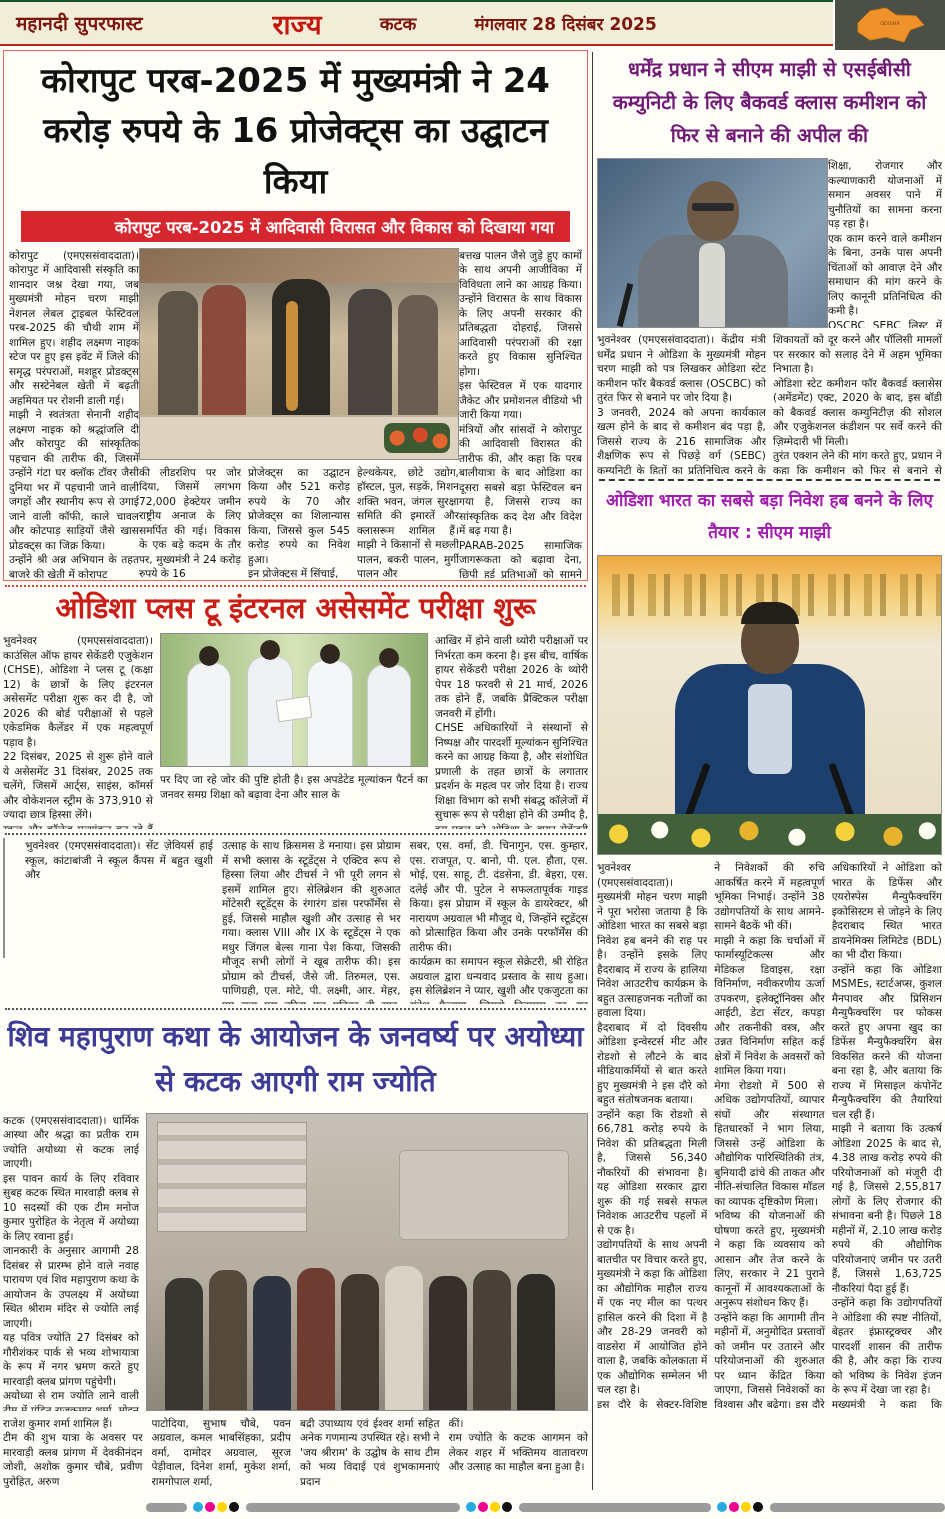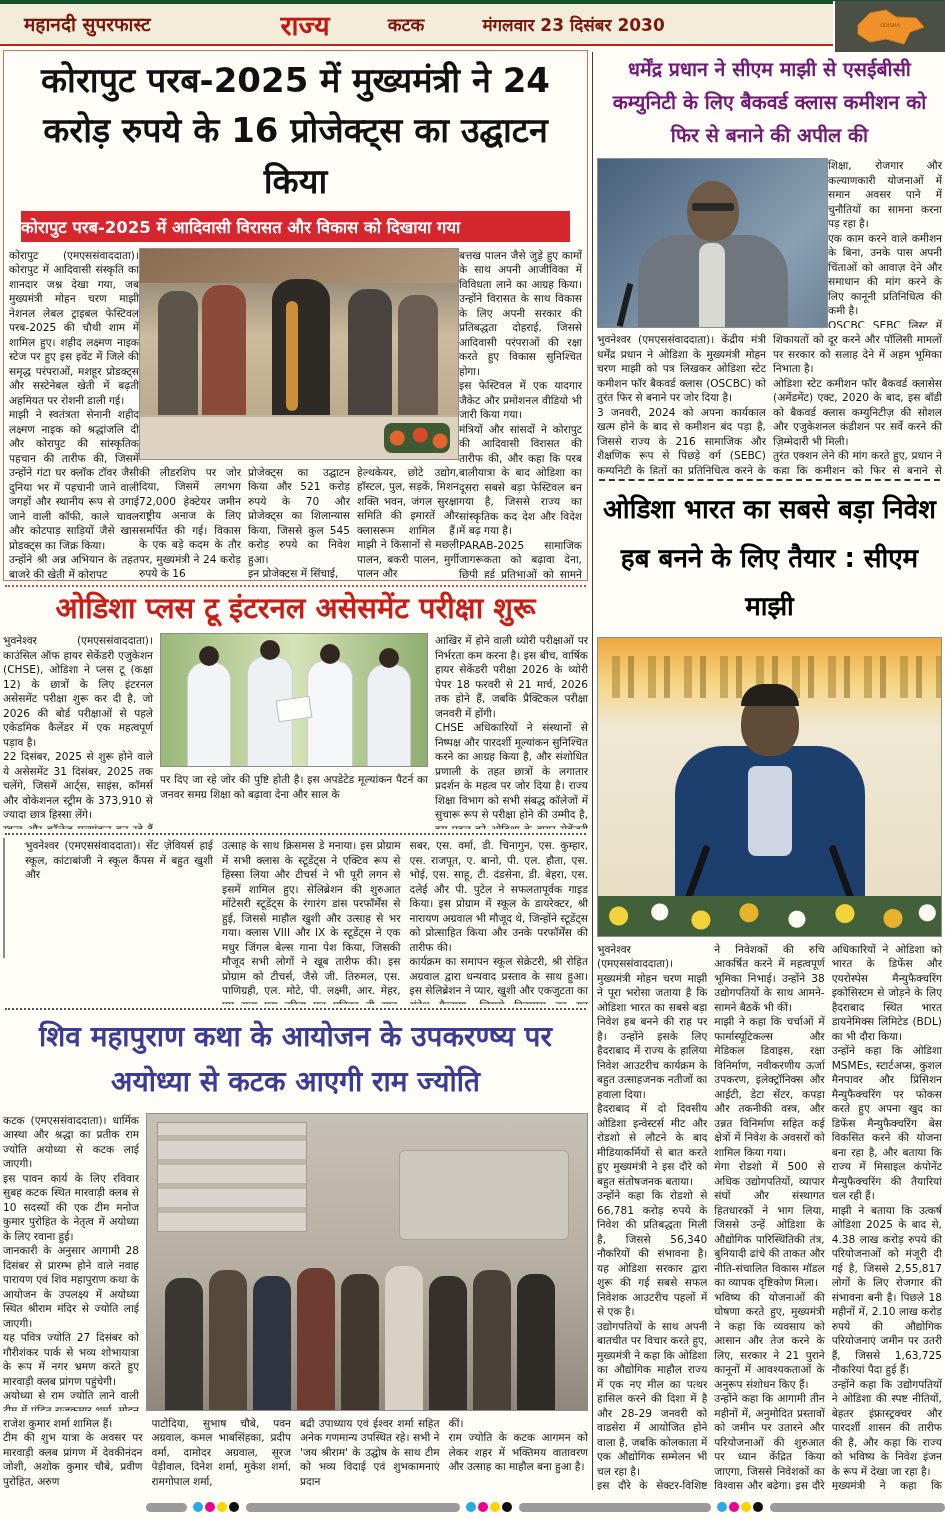--- a/index.html
+++ b/index.html
@@ -1,22 +1,22 @@
 <!DOCTYPE html>
 <html><head>
 <meta charset="utf-8">
 <style>
   * { margin:0; padding:0; box-sizing:border-box; }
   html,body { background:#e8e8e8; }
   .page { width:945px; height:1519px; margin:0 auto; background:#fffdf8; position:relative;
           font-family:"DejaVu Sans","Liberation Sans",sans-serif; color:#151515; overflow:hidden; }
 
   
-  .masthead { height:46px; background:#f2edd8; border-top:4px solid #14532d; border-bottom:2px solid #b5271d;
-              display:flex; align-items:center; position:relative; padding-left:24px; }
+  .masthead { height:46px; background:#f2edd8; border-top:2px solid #14532d; border-bottom:2px solid #b5271d;
+              display:flex; align-items:center; position:relative; padding-left:16px; }
   .mh-paper { font-size:19px; font-weight:bold; color:#7c170e; }
   .mh-section { font-size:27px; font-weight:bold; color:#c2180f; margin-left:130px; }
   .mh-city { font-size:18px; font-weight:bold; color:#7c170e; margin-left:58px; }
   .mh-date { font-size:17px; font-weight:bold; color:#7c170e; margin-left:58px; }
   .mh-page { font-size:17px; font-weight:bold; color:#7c170e; margin-left:auto; }
   .mh-map { position:absolute; right:0; top:-3px; width:112px; height:51px; background:#4c4f45;
             display:flex; align-items:center; justify-content:center; border-left:2px solid #fff; }
 
   
   .main { display:flex; padding:4px 3px 0 3px; }
@@ -24,22 +24,22 @@
   .vline { width:1px; background:#3a3a3a; margin:2px 4px 0 4px; }
   .rcol { flex:1; min-width:0; }
 
   .bodytext { font-size:10.6px; line-height:1.37; text-align:justify; white-space:pre-line; overflow:hidden; }
   .ph { position:relative; overflow:hidden; border:1px solid #8d8d8d; background:#cfc6b4; }
   .abs { position:absolute; }
 
   
   .a1 { border:1px solid #e06a58; padding:4px 5px 2px 5px; }
   .a1 .hl { font-size:34px; font-weight:bold; line-height:1.48; text-align:center; color:#111; }
-  .a1 .band { background:#d6262e; color:#fff; font-weight:bold; font-size:16.5px; text-align:left;
-              padding:4px 0; margin:5px 12px 6px 12px; }
+  .a1 .band { background:#d6262e; color:#fff; font-weight:bold; font-size:16.5px; text-align:right;
+              padding:4px 16px; margin:5px 12px 6px 12px; }
   .a1 .brow { display:flex; height:330px; overflow:hidden; }
   .a1 .c1 { width:130px; }
   .a1 .mid { width:320px; display:flex; flex-direction:column; gap:5px; }
   .a1 .mid .ph { height:212px; }
   .a1 .mid .sub { display:flex; gap:7px; flex:1; overflow:hidden; }
   .a1 .cr { flex:1; }
   .div-reddot { border-bottom:2px dotted #cf4a3a; margin:4px 2px 3px 2px; }
   .div-dot { border-bottom:2px dotted #555; margin:4px 2px 3px 2px; }
   .div-dashdot { border-bottom:2px dashed #333; margin:5px 2px 4px 2px; }
 
@@ -69,40 +69,40 @@
 
   
   .a2 .hl { color:#701a75; font-size:19.5px; font-weight:bold; text-align:center; line-height:1.7; margin:3px 2px 6px 2px; }
   .a2 .trow { display:flex; height:170px; overflow:hidden; }
   .a2 .trow .ph { width:231px; }
   .a2 .side { flex:1; }
   .a2 .sub { display:flex; gap:7px; height:142px; overflow:hidden; margin-top:4px; }
   .a2 .sub .bodytext { flex:1; }
 
   
-  .a6 .hl { color:#000000; font-size:26px; font-weight:bold; text-align:center; line-height:1.85; margin:3px 0 7px 0; }
+  .a6 .hl { color:#a21caf; font-size:17px; font-weight:bold; text-align:center; line-height:1.85; margin:3px 0 7px 0; }
   .a6 .ph { height:300px; }
   .a6 .sub { display:flex; gap:7px; height:548px; overflow:hidden; margin-top:5px; }
   .a6 .sub .bodytext { flex:1; }
 
   
   .regmarks { position:absolute; left:0; bottom:5px; width:945px; height:14px; display:flex; align-items:center; }
   .bar { height:9px; background:#9b9b9b; border-radius:5px; }
   .dot { width:10px; height:10px; border-radius:50%; margin:0 1px; flex:0 0 auto; }
 </style>
 </head>
 <body>
 
 <div class="page">
 
   <header class="masthead">
     <span class="mh-paper">महानदी सुपरफास्ट</span>
     <span class="mh-section">राज्य</span>
     <span class="mh-city">कटक</span>
-    <span class="mh-date">मंगलवार 23 दिसंबर 2030</span>
+    <span class="mh-date">मंगलवार 28 दिसंबर 2025</span>
     <span class="mh-page">पृष्ठ-3</span>
     <div class="mh-map">
       <svg width="92" height="44" viewBox="0 0 92 44">
         <path d="M14 20 L26 8 L42 5 L52 12 L72 13 L80 22 L66 27 L60 39 L42 34 L26 37 L14 29 Z" fill="#f0922c" stroke="#d97c14" stroke-width="1"></path>
         <text x="46" y="22" font-size="5" fill="#8a4d0e" text-anchor="middle">ODISHA</text>
       </svg>
     </div>
   </header>
 
   <div class="main">
@@ -186,21 +186,21 @@
             <div class="bodytext" style="height:40px;">भुवनेश्वर (एमएससंवाददाता)। सेंट ज़ेवियर्स हाई स्कूल, कांटाबांजी ने स्कूल कैंपस में बहुत खुशी और</div>
           </div>
           <div class="bodytext cm">उत्साह के साथ क्रिसमस डे मनाया। इस प्रोग्राम में सभी क्लास के स्टूडेंट्स ने एक्टिव रूप से हिस्सा लिया और टीचर्स ने भी पूरी लगन से इसमें शामिल हुए। सेलिब्रेशन की शुरुआत मोंटेसरी स्टूडेंट्स के रंगारंग डांस परफॉर्मेंस से हुई, जिससे माहौल खुशी और उत्साह से भर गया। क्लास VIII और IX के स्टूडेंट्स ने एक मधुर जिंगल बेल्स गाना पेश किया, जिसकी मौजूद सभी लोगों ने खूब तारीफ की। इस प्रोग्राम को टीचर्स, जैसे जी. तिरुमल, एस. पाणिग्रही, एल. मोटे, पी. लक्ष्मी, आर. मेहर, एम. सुना, एस. बरिहा, एच. पनिका, बी. साहू, बी. पुजारी, आर.</div>
           <div class="bodytext cr">सबर, एस. वर्मा, डी. चिनागुन, एस. कुम्हार, एस. राजपूत, ए. बानो, पी. एल. हौता, एस. भोई, एस. साहू, टी. दंडसेना, डी. बेहरा, एस. दलेई और पी. पुटेल ने सफलतापूर्वक गाइड किया। इस प्रोग्राम में स्कूल के डायरेक्टर, श्री नारायण अग्रवाल भी मौजूद थे, जिन्होंने स्टूडेंट्स को प्रोत्साहित किया और उनके परफॉर्मेंस की तारीफ की।
 कार्यक्रम का समापन स्कूल सेक्रेटरी, श्री रोहित अग्रवाल द्वारा धन्यवाद प्रस्ताव के साथ हुआ। इस सेलिब्रेशन ने प्यार, खुशी और एकजुटता का संदेश फैलाया, जिससे क्रिसमस का यह सेलिब्रेशन सभी के लिए यादगार बन गया।</div>
         </div>
       </section>
       <div class="div-dot"></div>
 
       <section class="a5">
-        <div class="hl">शिव महापुराण कथा के आयोजन के उपकरण्ष्य पर अयोध्या से कटक आएगी राम ज्योति</div>
+        <div class="hl">शिव महापुराण कथा के आयोजन के जनवर्ष्य पर अयोध्या से कटक आएगी राम ज्योति</div>
         <div class="brow">
           <div class="bodytext c1">कटक (एमएससंवाददाता)। धार्मिक आस्था और श्रद्धा का प्रतीक राम ज्योति अयोध्या से कटक लाई जाएगी।
 इस पावन कार्य के लिए रविवार सुबह कटक स्थित मारवाड़ी क्लब से 10 सदस्यों की एक टीम मनोज कुमार पुरोहित के नेतृत्व में अयोध्या के लिए रवाना हुई।
 जानकारी के अनुसार आगामी 28 दिसंबर से प्रारम्भ होने वाले नवाह पारायण एवं शिव महापुराण कथा के आयोजन के उपलक्ष्य में अयोध्या स्थित श्रीराम मंदिर से ज्योति लाई जाएगी।
 यह पवित्र ज्योति 27 दिसंबर को गौरीशंकर पार्क से भव्य शोभायात्रा के रूप में नगर भ्रमण करते हुए मारवाड़ी क्लब प्रांगण पहुंचेगी।
 अयोध्या से राम ज्योति लाने वाली टीम में पंडित राजकुमार शर्मा, मोहन लाल उपाध्याय, रमेश पुरोहित, प्रेमा राम पारीक एवं</div>
           <div class="ph" style="background:linear-gradient(180deg,#c6c1b7 0%,#b5ad9f 55%,#8e887c 100%);">
             <div class="abs" style="left:10px;top:8px;width:150px;height:110px;background:repeating-linear-gradient(0deg,#d8d4cb 0 18px,#bdb6a9 18px 24px);border:1px solid #a39c8e;"></div>
             <div class="abs" style="right:18px;top:36px;width:170px;height:90px;background:#ccc8bd;border:1px solid #a7a295;border-radius:6px;"></div>
             <div class="abs" style="left:18px;bottom:0;width:38px;height:132px;background:#3a3632;border-radius:15px 15px 0 0;"></div>

